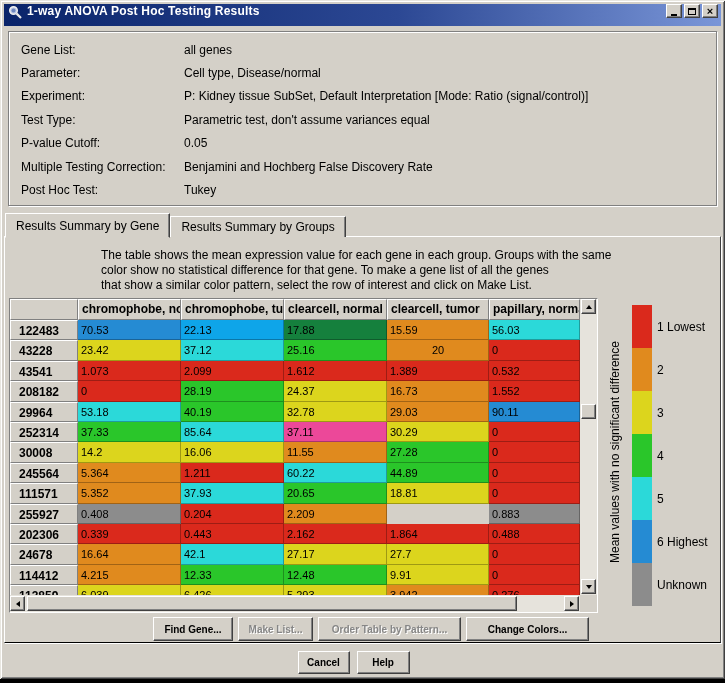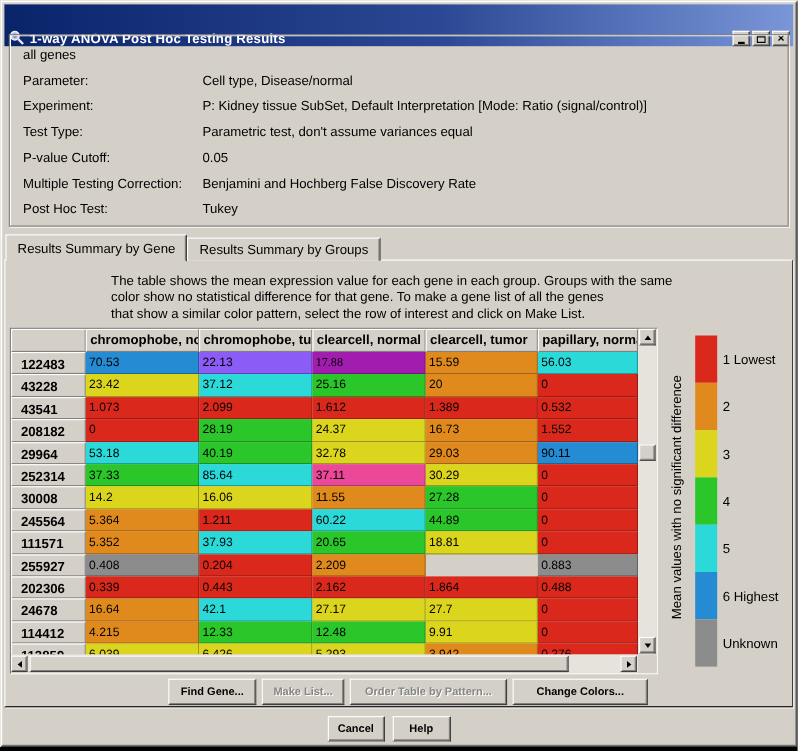--- a/index.html
+++ b/index.html
@@ -3,23 +3,23 @@
 <meta charset="utf-8">
 <style>
   :root{
     --face:#d4d0c8; --hl:#ffffff; --sh:#808080; --dksh:#404040; --trk:#e6e3dc;
   }
   *{box-sizing:border-box; margin:0; padding:0;}
   body{background:#000; font-family:"Liberation Sans", sans-serif; width:725px; height:683px; overflow:hidden;}
   .window{position:relative; width:725px; height:679px; background:var(--face);
     box-shadow: inset 1px 1px 0 #e8e6e0, inset -1px -1px 0 var(--dksh), inset 2px 2px 0 var(--hl), inset -2px -2px 0 var(--sh);}
   
-  .titlebar{position:absolute; left:4px; top:4px; right:4px; height:38px;
+  .titlebar{position:absolute; left:4px; top:4px; right:4px; height:22px;
     background:linear-gradient(90deg,#0a246a 0%,#2c4894 55%,#7a96d8 100%);
-    display:flex; align-items:flex-end; padding:0 3px; color:#fff;}
+    display:flex; align-items:flex-start; padding:0 3px; color:#fff;}
   .title-icon{width:16px; height:16px; display:flex; align-items:center; justify-content:center; margin-right:4px;}
   .title-text{font-size:12px; font-weight:bold; letter-spacing:.2px; flex:1; white-space:nowrap; overflow:hidden;}
   .winbtns{display:flex; gap:2px;}
   .winbtn{width:16px; height:14px; background:var(--face); border:1px solid; border-color:var(--hl) var(--dksh) var(--dksh) var(--hl);
     box-shadow: inset -1px -1px 0 var(--sh); display:flex; align-items:center; justify-content:center; padding:0; cursor:default;}
   .g-min{width:6px; height:2px; background:#000; margin-top:7px;}
   .g-max{width:8px; height:7px; border:1px solid #000; border-top-width:2px;}
   .g-x{font-size:11px; font-weight:bold; color:#000; line-height:10px; font-family:"Liberation Sans",sans-serif;}
   
   .info-panel{position:absolute; left:8px; top:31px; width:709px; height:175px;
@@ -112,20 +112,21 @@
           <span class="g-max"></span>
         </button>
       <button class="winbtn">
           <span class="g-x">×</span>
         </button>
     </span>
   </div>
 
   <div class="info-panel">
     <div class="info-row">
+        <span class="info-label">Gene List:</span>
         <span class="info-value">all genes</span>
       </div>
     <div class="info-row">
         <span class="info-label">Parameter:</span>
         <span class="info-value">Cell type, Disease/normal</span>
       </div>
     <div class="info-row">
         <span class="info-label">Experiment:</span>
         <span class="info-value">P: Kidney tissue SubSet, Default Interpretation [Mode: Ratio (signal/control)]</span>
       </div>
@@ -165,31 +166,31 @@
             <div class="t-cell t-corner"></div>
             <div class="t-cell t-colhead">chromophobe, no</div>
             <div class="t-cell t-colhead">chromophobe, tu</div>
             <div class="t-cell t-colhead">clearcell, normal</div>
             <div class="t-cell t-colhead">clearcell, tumor</div>
             <div class="t-cell t-colhead">papillary, normal</div>
           </div>
           <div class="t-row">
             <div class="t-cell t-rowhead">122483</div>
             <div class="t-cell t-data" style="background: rgb(37, 139, 211);">70.53</div>
-            <div class="t-cell t-data" style="background: #8b5cf6;">22.13</div>
-            <div class="t-cell t-data" style="background: #a21caf; font-family: Liberation Serif, serif;">17.88</div>
+            <div class="t-cell t-data" style="background: #0ea5e9;">22.13</div>
+            <div class="t-cell t-data" style="background: #15803d;">17.88</div>
             <div class="t-cell t-data" style="background: rgb(224, 138, 30);">15.59</div>
             <div class="t-cell t-data" style="background: rgb(43, 217, 217);">56.03</div>
           </div>
           <div class="t-row">
             <div class="t-cell t-rowhead">43228</div>
             <div class="t-cell t-data" style="background: rgb(220, 213, 29);">23.42</div>
             <div class="t-cell t-data" style="background: rgb(43, 217, 217);">37.12</div>
             <div class="t-cell t-data" style="background: rgb(42, 198, 42);">25.16</div>
-            <div class="t-cell t-data" style="background: rgb(224, 138, 30);">20</div>
+            <div class="t-cell t-data" style="background: rgb(224, 138, 30); text-align: center;">20</div>
             <div class="t-cell t-data" style="background: rgb(218, 41, 28);">0</div>
           </div>
           <div class="t-row">
             <div class="t-cell t-rowhead">43541</div>
             <div class="t-cell t-data" style="background: rgb(218, 41, 28);">1.073</div>
             <div class="t-cell t-data" style="background: rgb(218, 41, 28);">2.099</div>
             <div class="t-cell t-data" style="background: rgb(218, 41, 28);">1.612</div>
             <div class="t-cell t-data" style="background: rgb(218, 41, 28);">1.389</div>
             <div class="t-cell t-data" style="background: rgb(218, 41, 28);">0.532</div>
           </div>

